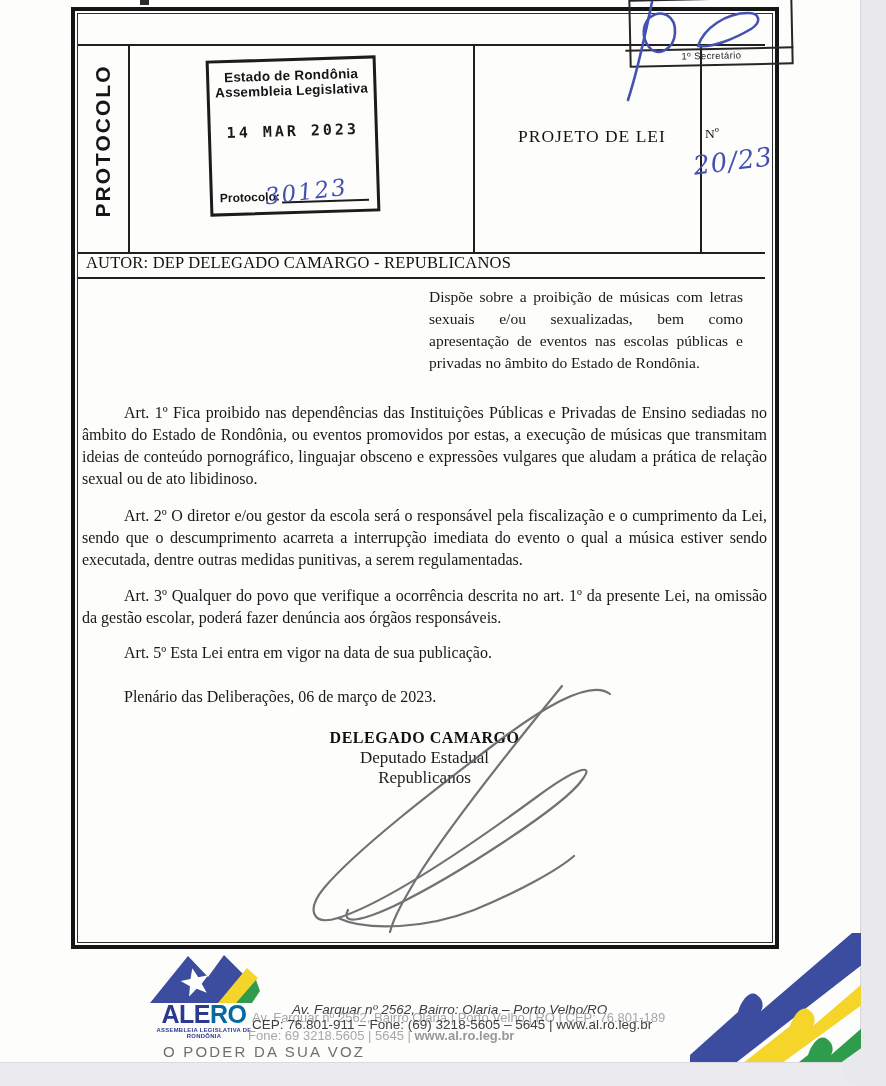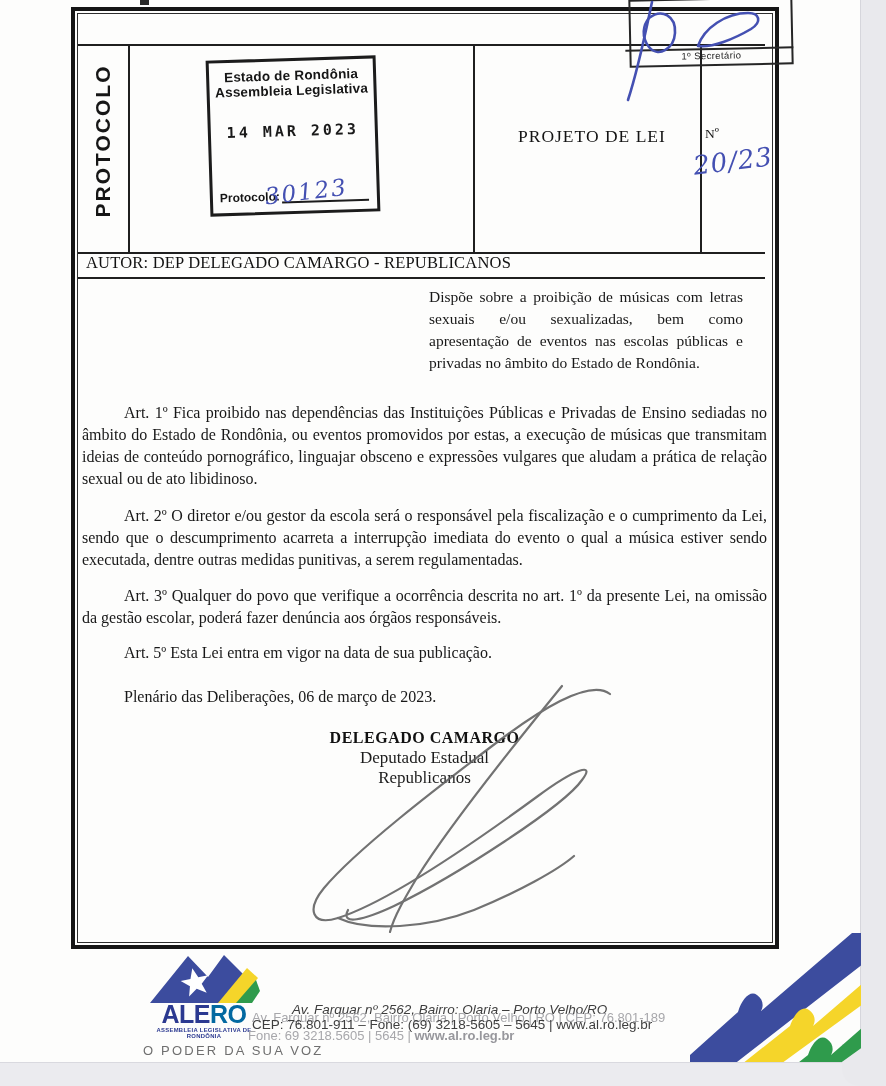--- a/index.html
+++ b/index.html
@@ -67,21 +67,21 @@
   .sig-name{font-weight:bold;font-size:16px;letter-spacing:.5px;color:#111;}
   .sig-role,.sig-party{font-size:17px;color:#1c1c1c;}
   .scrawl{left:276px;top:668px;width:364px;height:272px;}
 
   
   .logo{left:143px;top:951px;width:122px;height:100px;text-align:center;font-family:"Liberation Sans",sans-serif;}
   .logo-art{display:block;margin:0 auto;}
   .logo-word{font-size:25px;font-weight:bold;letter-spacing:-.5px;line-height:22px;}
   .logo-ale{color:#2b3990;} .logo-ro{color:#0369a1;}
   .logo-sub{font-size:5.9px;font-weight:bold;color:#2b3990;letter-spacing:.3px;margin-top:2px;}
-  .logo-tag{font-size:13px;color:#6f6f6f;letter-spacing:2.2px;margin-top:4px;white-space:nowrap;}
+  .logo-tag{font-size:15px;color:#6f6f6f;letter-spacing:2.2px;margin-top:4px;white-space:nowrap;margin-left:20px;}
 
   .addr{font-family:"Liberation Sans",sans-serif;white-space:nowrap;}
   .addr-dark{color:#3e3e3e;font-size:13.5px;}
   .addr-light{color:#a7a7ab;font-size:13px;}
   .addr-light b{color:#97979c;text-align:center;}
 
   .corner{left:690px;top:933px;width:171px;height:129px;overflow:hidden;}
 </style>
 </head>
 <body>

